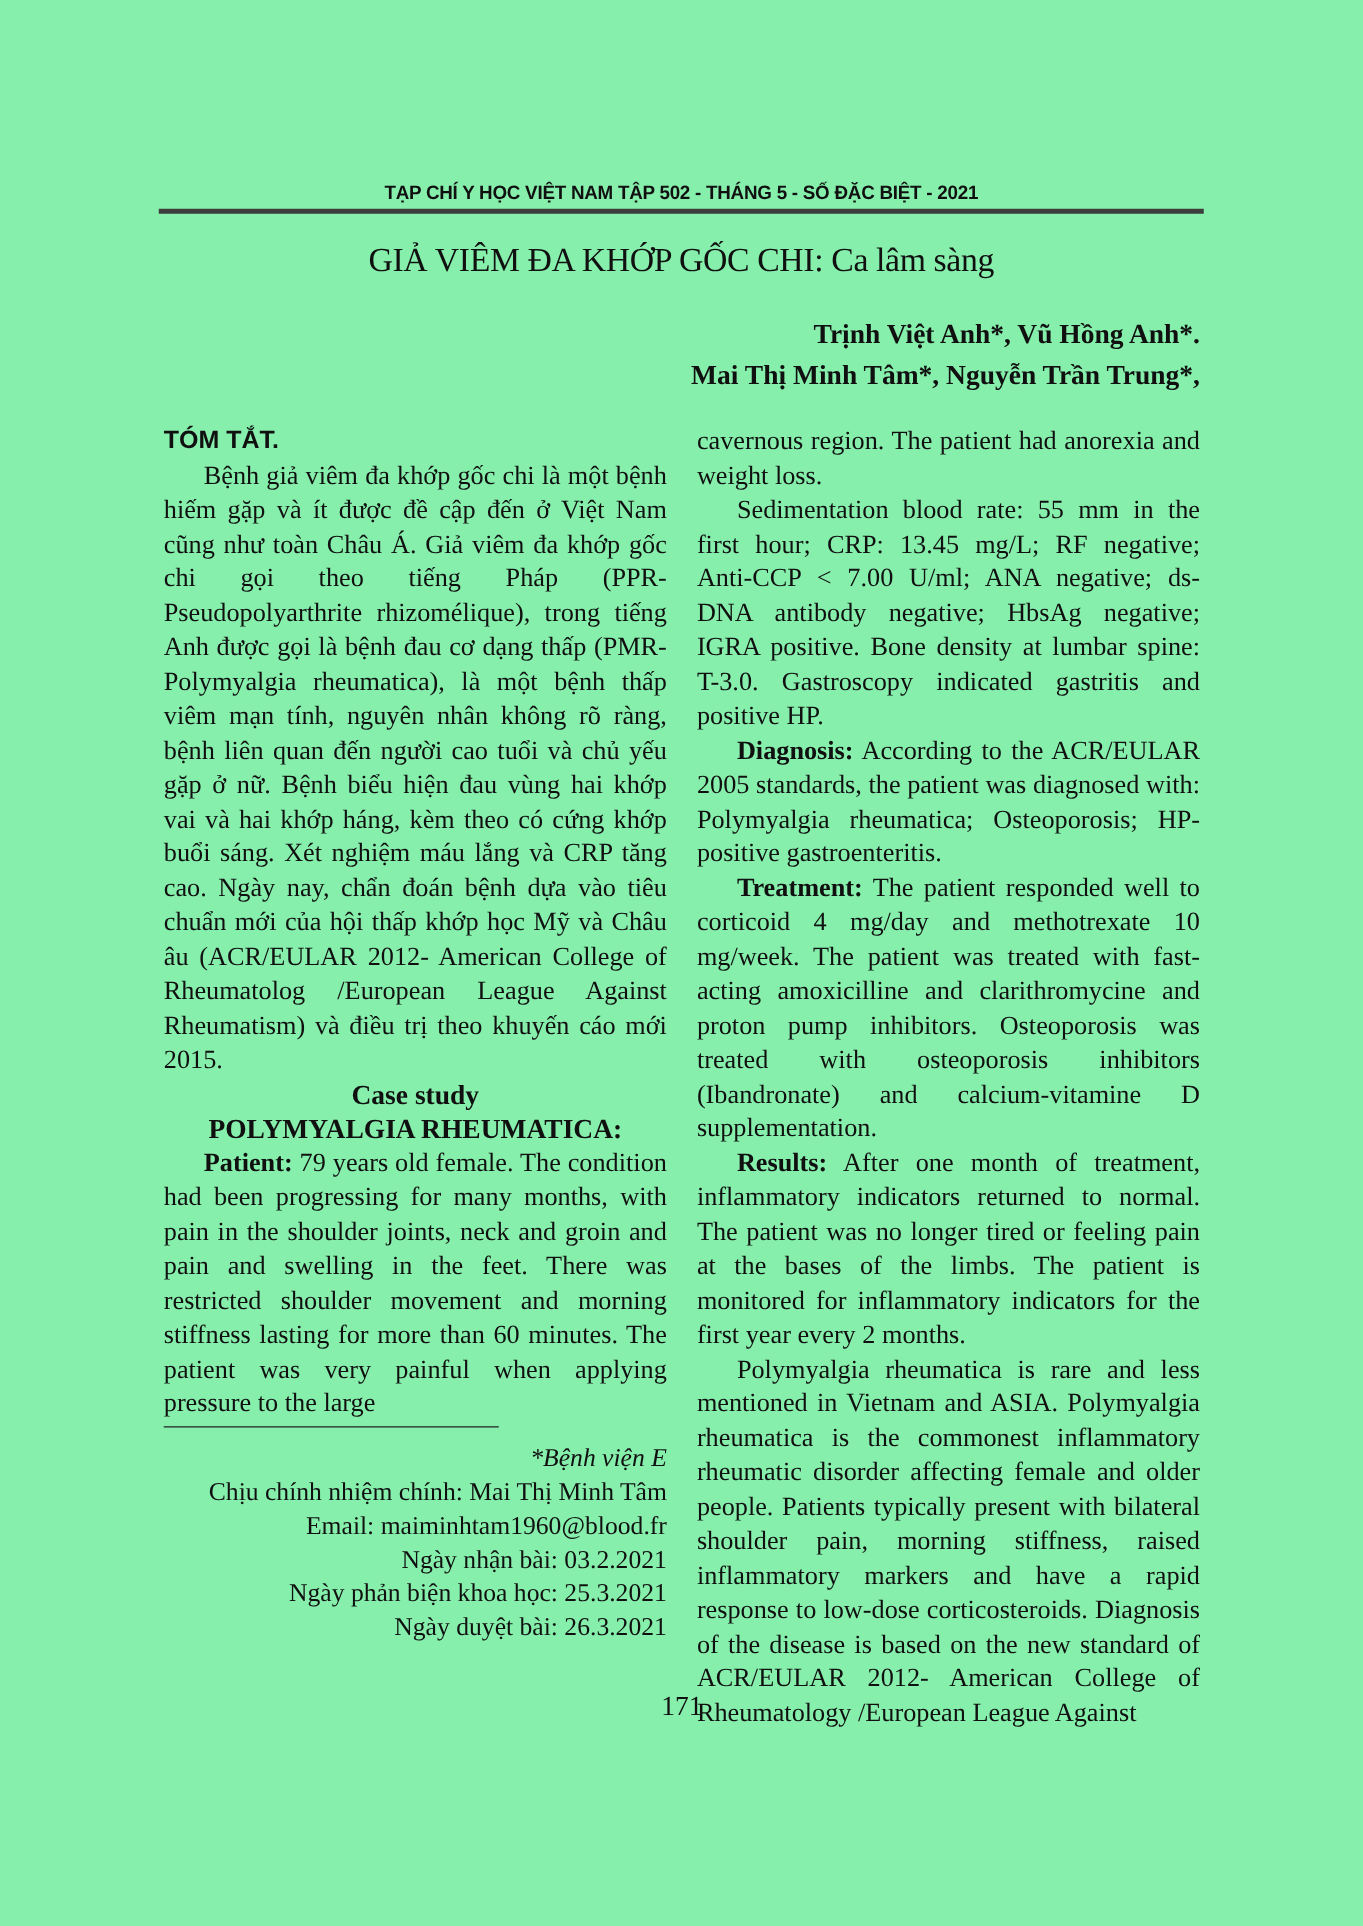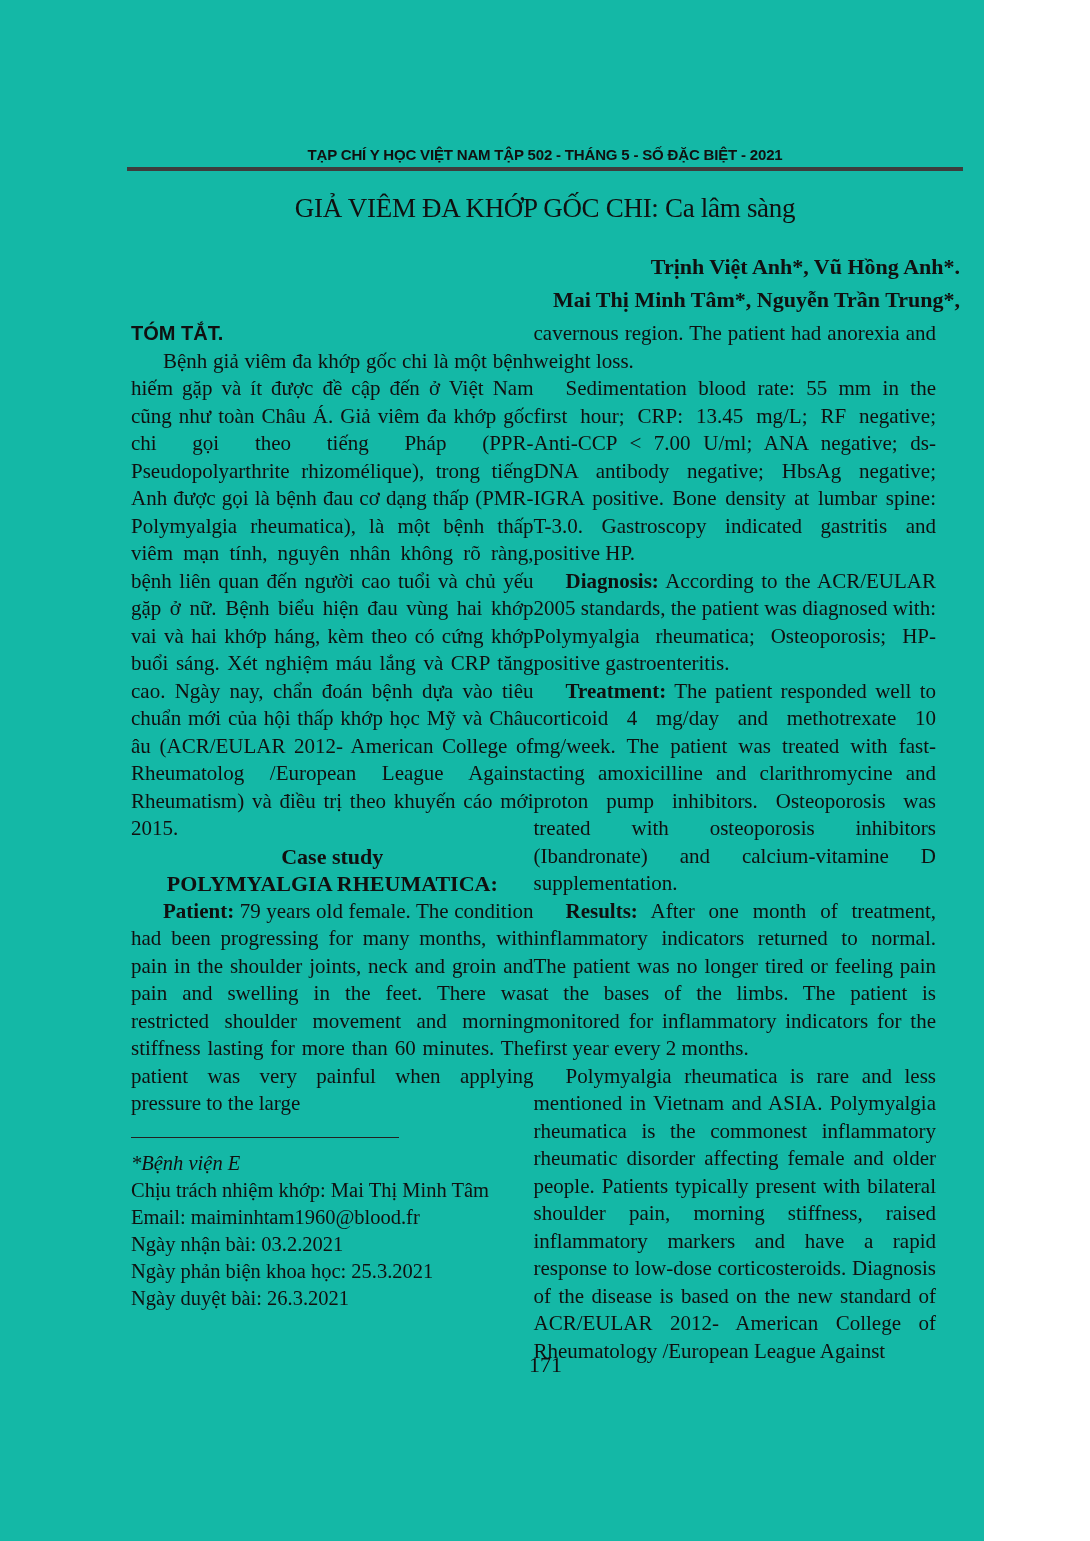--- a/index.html
+++ b/index.html
@@ -2,23 +2,23 @@
 <html><head>
 <meta charset="utf-8">
 <style>
   html, body {
     margin: 0;
     padding: 0;
     background: #ffffff;
   }
   .page {
     position: relative;
-    width: 984px;
+    width: 1090px;
     height: 1541px;
-    background: #14b8a6;
+    background: #86efac;
     color: #101010;
     font-family: "Liberation Serif", "DejaVu Serif", serif;
     overflow: hidden;
   }
   .journal-header {
     position: absolute;
     top: 146px;
     left: 127px;
     width: 836px;
     text-align: center;
@@ -53,24 +53,25 @@
     top: 250px;
     left: 131px;
     width: 829px;
     text-align: right;
     font-weight: bold;
     font-size: 22px;
     line-height: 33px;
   }
   .columns {
     position: absolute;
-    top: 320px;
+    top: 339px;
     left: 131px;
     width: 829px;
     display: flex;
+    gap: 24px;
   }
   .col {
     width: 402.5px;
     font-size: 21px;
     line-height: 27.5px;
     text-align: justify;
   }
   .col p {
     margin: 0;
   }
@@ -90,22 +91,22 @@
   .centered-bold {
     text-align: center;
     font-weight: bold;
     font-size: 22px;
     margin: 0;
   }
   .bold-label {
     font-weight: bold;
   }
   .footnote {
-    margin-top: 19px;
-    text-align: left;
+    margin-top: 4px;
+    text-align: right;
     font-size: 20.5px;
     line-height: 27px;
   }
   .footnote-divider {
     width: 268px;
     height: 0;
     border-top: 1.5px solid #222222;
     margin-bottom: 12px;
   }
   .footnote-affiliation {
@@ -143,21 +144,21 @@
       <p class="indent">Bệnh giả viêm đa khớp gốc chi là một bệnh hiếm gặp và ít được đề cập đến ở Việt Nam cũng như toàn Châu Á. Giả viêm đa khớp gốc chi gọi theo tiếng Pháp (PPR-Pseudopolyarthrite rhizomélique), trong tiếng Anh được gọi là bệnh đau cơ dạng thấp (PMR-Polymyalgia rheumatica), là một bệnh thấp viêm mạn tính, nguyên nhân không rõ ràng, bệnh liên quan đến người cao tuổi và chủ yếu gặp ở nữ. Bệnh biểu hiện đau vùng hai khớp vai và hai khớp háng, kèm theo có cứng khớp buổi sáng. Xét nghiệm máu lắng và CRP tăng cao. Ngày nay, chẩn đoán bệnh dựa vào tiêu chuẩn mới của hội thấp khớp học Mỹ và Châu âu (ACR/EULAR 2012- American College of Rheumatolog /European League Against Rheumatism) và điều trị theo khuyến cáo mới 2015.</p>
 
       <p class="centered-bold">Case study</p>
       <p class="centered-bold">POLYMYALGIA RHEUMATICA:</p>
 
       <p class="indent"><span class="bold-label">Patient:</span><span> 79 years old female. The condition had been progressing for many months, with pain in the shoulder joints, neck and groin and pain and swelling in the feet. There was restricted shoulder movement and morning stiffness lasting for more than 60 minutes. The patient was very painful when applying pressure to the large</span></p>
 
       <div class="footnote">
         <div class="footnote-divider"></div>
         <div class="footnote-affiliation">*Bệnh viện E</div>
-        <div>Chịu trách nhiệm khớp: Mai Thị Minh Tâm</div>
+        <div>Chịu chính nhiệm chính: Mai Thị Minh Tâm</div>
         <div>Email: maiminhtam1960@blood.fr</div>
         <div>Ngày nhận bài: 03.2.2021</div>
         <div>Ngày phản biện khoa học: 25.3.2021</div>
         <div>Ngày duyệt bài: 26.3.2021</div>
       </div>
     </div>
 
     <div class="col">
       <p>cavernous region. The patient had anorexia and weight loss.</p>
       <p class="indent">Sedimentation blood rate: 55 mm in the first hour; CRP: 13.45 mg/L; RF negative; Anti-CCP &lt; 7.00 U/ml; ANA negative; ds-DNA antibody negative; HbsAg negative; IGRA positive. Bone density at lumbar spine: T-3.0. Gastroscopy indicated gastritis and positive HP.</p>

